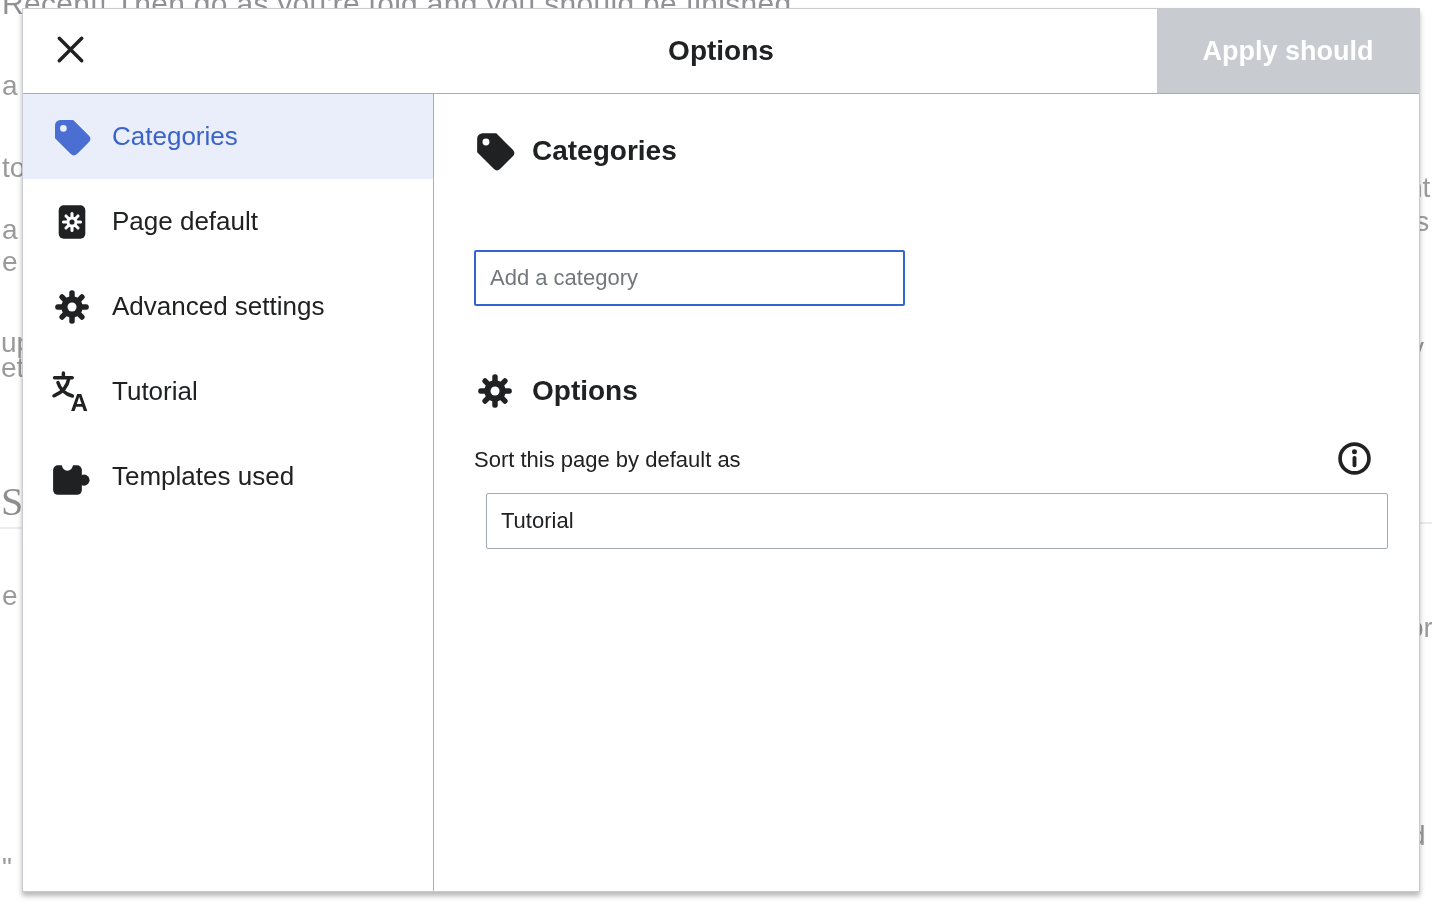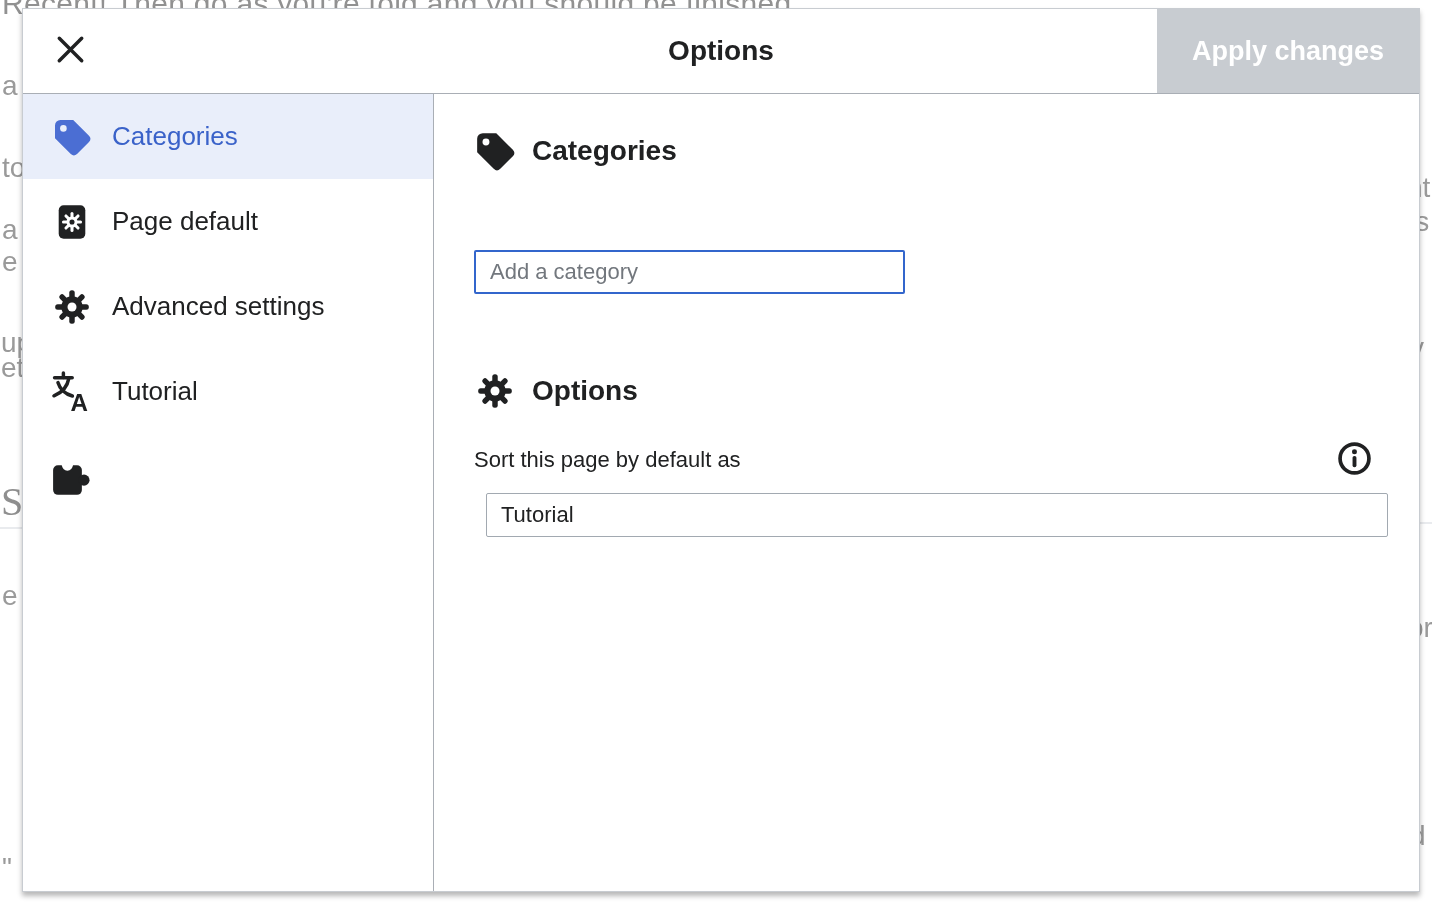--- a/index.html
+++ b/index.html
@@ -37,21 +37,21 @@
   .side-item .lbl{font-size:26px;color:#202122;}
   .side-item.sel{background:#e9eefa;}
   .side-item.sel .lbl{color:#3a62c9;}
 
   
   .content{position:relative;flex:1;}
   .sec-head{position:absolute;left:40px;display:flex;align-items:center;gap:16px;}
   .sec-head .icn{width:42px;height:42px;display:flex;align-items:center;justify-content:center;}
   .sec-head .txt{font-size:28px;font-weight:bold;}
   .fld-label{position:absolute;left:40px;font-size:22px;}
-  .txt-input{position:absolute;left:40px;height:44px;box-sizing:border-box;font-size:22px;
+  .txt-input{position:absolute;left:40px;height:56px;box-sizing:border-box;font-size:22px;
              font-family:inherit;color:#202122;padding:0 14px;border-radius:2px;outline:none;}
   .txt-input::placeholder{color:#72777d;opacity:1;}
   #cat-input{top:156px;width:431px;border:2px solid #36c;}
   #sort-input{top:399px;width:902px;border:1px solid #a2a9b1;margin-left:12px;}
   #head-cat{top:36px;}
   #label-cat{top:110px;}
   #head-opt{top:276px;}
   #label-sort{top:353px;}
   .info-btn{position:absolute;top:347px;right:46px;width:37px;height:37px;display:flex;
             align-items:center;justify-content:center;background:transparent;border:0;cursor:pointer;}
@@ -88,21 +88,21 @@
     <div class="dlg-title">Options</div>
 
     <button class="close-btn">
       <span>
         <svg viewBox="0 0 20 20" width="33" height="33">
           <path d="M3.2 3.2 L16.8 16.8 M16.8 3.2 L3.2 16.8" stroke="#202122" stroke-width="2.1" stroke-linecap="round"></path>
         </svg>
       </span>
     </button>
 
-    <button class="apply-btn">Apply changes</button>
+    <button class="apply-btn">Apply should</button>
   </div>
 
   <div class="dlg-body">
 
     <div class="sidebar">
 
       <div class="side-item sel">
         <span class="icn">
           <svg viewBox="0 0 20 20" width="40" height="40">
             <path fill="#4b6ed3" d="M10.6 1.5 H4.2 A2.7 2.7 0 0 0 1.5 4.2 V10.6 L9.4 18.5 A2.25 2.25 0 0 0 12.5 18.5 L18.5 12.5 A2.25 2.25 0 0 0 18.5 9.4 Z"></path>
@@ -161,20 +161,21 @@
       </div>
 
       <div class="side-item">
         <span class="icn">
           <svg viewBox="0 0 20 20" width="42" height="42">
             <rect x="1" y="4.4" width="13.7" height="14.1" rx="2.3" fill="#202122"></rect>
             <circle cx="15.7" cy="11.5" r="2.65" fill="#202122"></circle>
             <circle cx="7.8" cy="4.4" r="2.6" fill="#fff"></circle>
           </svg>
         </span>
+        <span class="lbl">Templates used</span>
       </div>
     </div>
 
     <div class="content">
 
       <div class="sec-head" id="head-cat">
         <span class="icn">
           <svg viewBox="0 0 20 20" width="42" height="42">
             <path fill="#202122" d="M10.6 1.5 H4.2 A2.7 2.7 0 0 0 1.5 4.2 V10.6 L9.4 18.5 A2.25 2.25 0 0 0 12.5 18.5 L18.5 12.5 A2.25 2.25 0 0 0 18.5 9.4 Z"></path>
             <circle cx="5.7" cy="5.7" r="1.65" fill="#fff"></circle>

